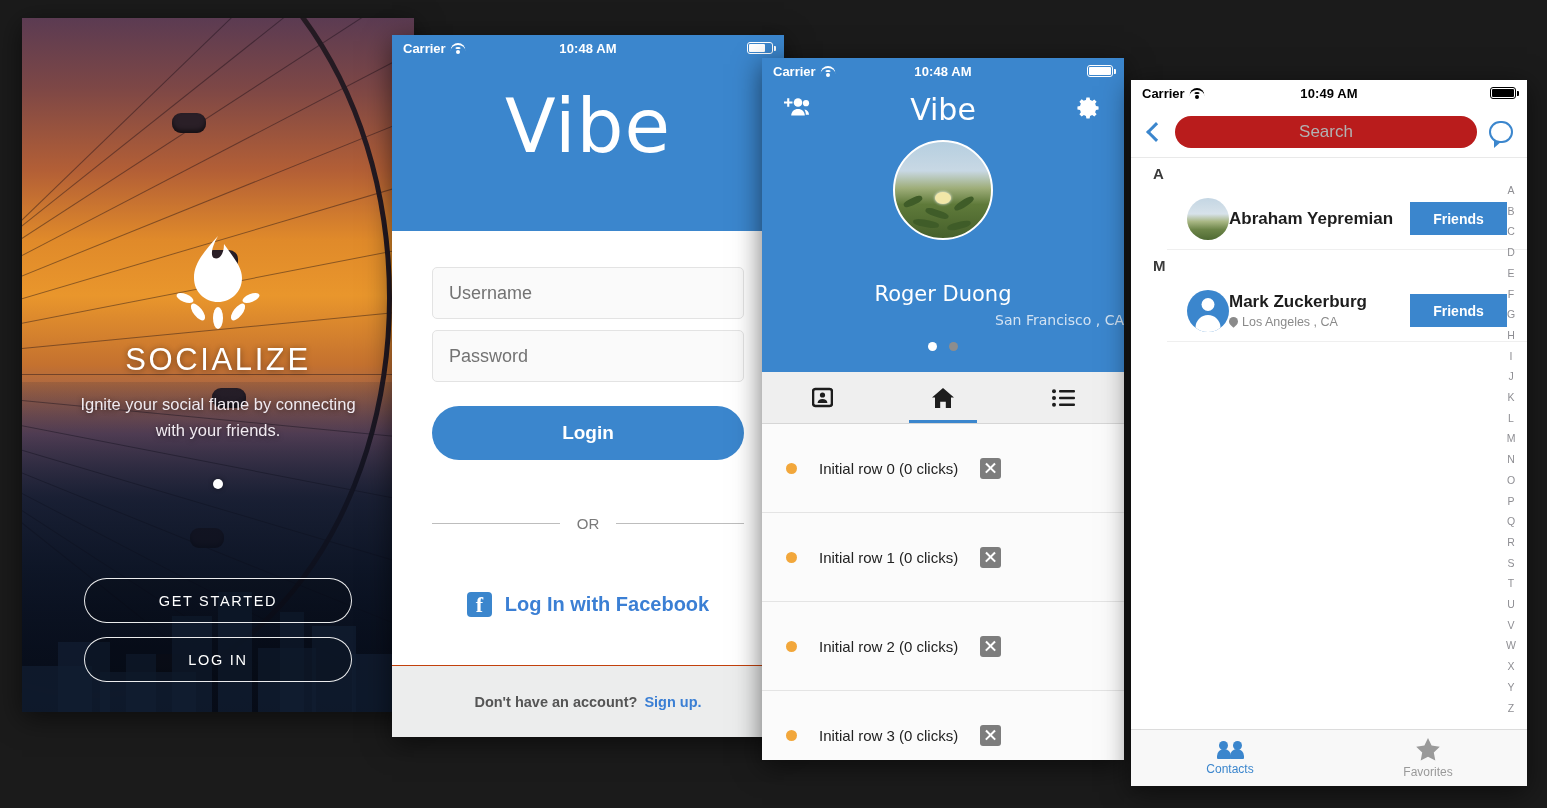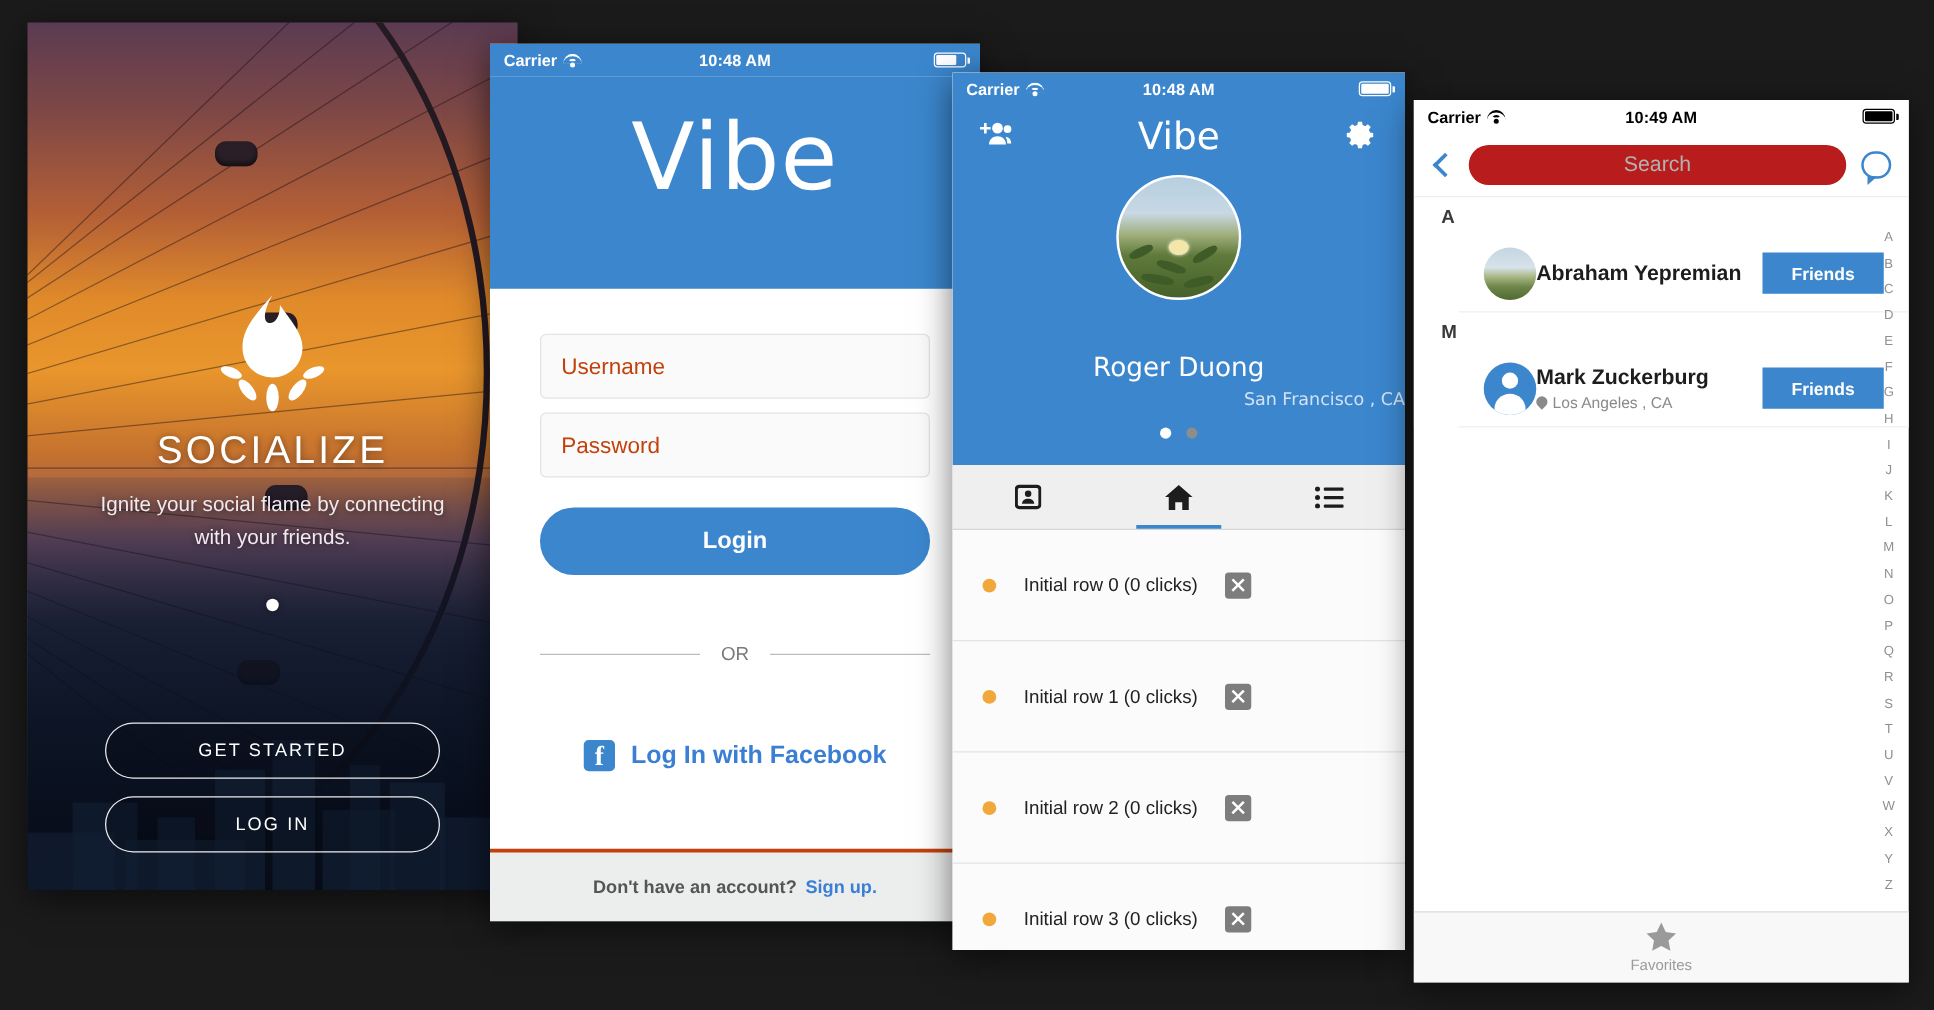--- a/index.html
+++ b/index.html
@@ -72,37 +72,37 @@
             background: rgba(0,0,0,.14); }
 
   
   #panel-login { left: 392px; top: 35px; width: 392px; height: 702px; }
   .vibe-hero { background:#3b86cd; height: 170px; position:relative; }
   .vibe-wordmark { position:absolute; left:0; right:0; top: 22px; text-align:center;
                    color:#fff; font-size: 74px; font-family:"DejaVu Sans", sans-serif;
                    font-weight: 400; letter-spacing: 1px; }
   .login-body { padding: 36px 40px 0; background:#fff; }
   .tf { width: 100%; height: 52px; border: 1px solid #e3e3e3; border-radius: 5px;
-        background:#fafafa; padding: 0 16px; font-size: 18px; color:#c2410c;
+        background:#fafafa; padding: 0 16px; font-size: 18px; color:#737373;
         display:flex; align-items:center; font-family:"Liberation Sans", sans-serif; }
   .tf + .tf { margin-top: 11px; }
   .login-btn { margin-top: 24px; width:100%; height: 54px; background:#3b86cd;
                border-radius: 27px; color:#fff; font-size: 19px; font-weight: bold;
                display:flex; align-items:center; justify-content:center; }
   .or-row { margin-top: 55px; display:flex; align-items:center; gap: 17px; }
   .or-row .ln { flex:1; height:1px; background:#bdbdbd; }
   .or-row .or { font-size: 15px; color:#7a7a7a; font-weight: 500; }
   .fb-row { margin-top: 60px; display:flex; align-items:center; justify-content:center; gap: 13px; }
   .fb-mark { width: 25px; height: 25px; background:#3b86cd; border-radius:4px;
              position:relative; }
   .fb-mark::after { content:'f'; position:absolute; left:9px; top:0px; color:#fff;
              font-size: 22px; font-weight: bold; font-family:"Liberation Serif", serif; }
   .fb-txt { color:#3b7fd4; font-size: 20px; font-weight: bold; }
-  .login-foot { position:absolute; left:0; right:0; bottom:0; height: 58px;
-                background:#eceded; border-top:3px solid #c2410c;
+  .login-foot { position:absolute; left:0; right:0; bottom:0; height: 72px;
+                background:#eceded; border-top:1px solid #c2410c;
                 display:flex; align-items:center; justify-content:center; gap:7px;
                 font-size: 14.5px; font-weight: bold; color:#555; }
   .login-foot .su { color:#3b7fd4; }
 
   
   #panel-profile { left: 762px; top: 58px; width: 362px; height: 702px; }
   .pf-head { background:#3b86cd; height: 288px; position:relative; }
   .pf-nav { height: 46px; display:flex; align-items:center; justify-content:space-between;
             padding: 0 18px; }
   .pf-logo { position:absolute; left:0; right:0; top: 8px; text-align:center; color:#fff;
@@ -474,20 +474,29 @@
         <span>T</span>
         <span>U</span>
         <span>V</span>
         <span>W</span>
         <span>X</span>
         <span>Y</span>
         <span>Z</span>
       </div>
 
     <div class="ct-tabbar">
+      <div class="ct-tab active">
+        <span class="ico-people">
+          <i class="h1"></i>
+            <i class="h2"></i>
+            <i class="b1"></i>
+            <i class="b2"></i>
+        </span>
+        <span>Contacts</span>
+      </div>
       <div class="ct-tab inactive">
         <svg class="ico-star" viewBox="0 0 26 25" fill="#9a9a9a">
           <path d="M13 1l3.6 7.6 8.2 1.1-6 5.7 1.5 8.2L13 19.7 5.7 23.6l1.5-8.2-6-5.7 8.2-1.1z"></path>
         </svg>
         <span>Favorites</span>
       </div>
     </div>
   </div>
 
 </div>

